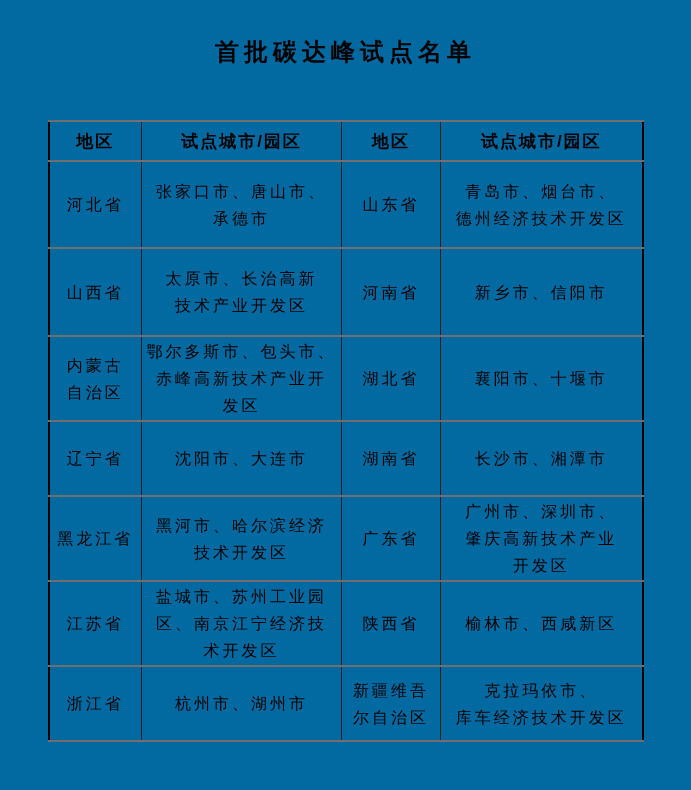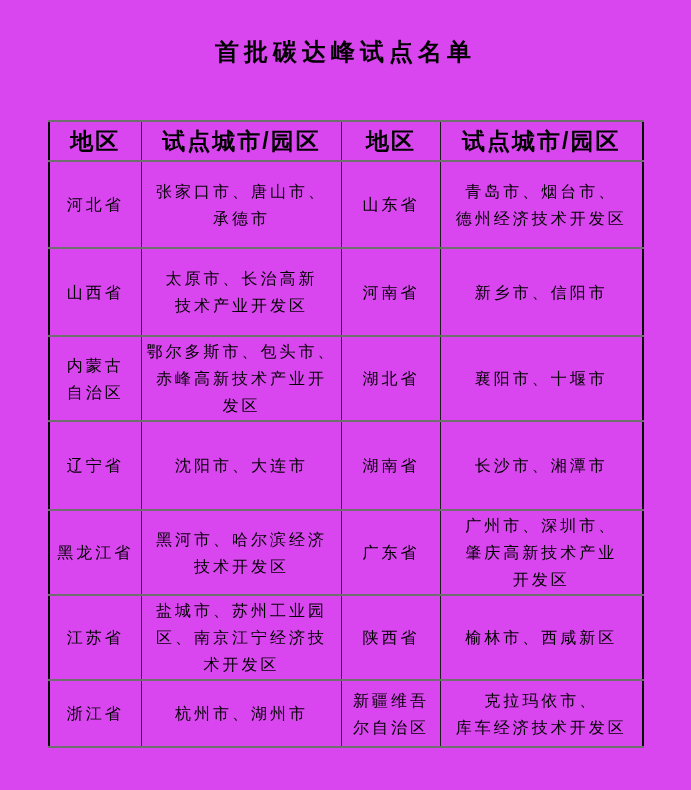--- a/index.html
+++ b/index.html
@@ -8,21 +8,21 @@
     background: #ffffff;
     width: 691px;
     height: 790px;
     overflow: hidden;
     color: #000000;
     font-family: "Liberation Serif", serif;
   }
   .page {
     width: 691px;
     height: 790px;
-    background: #d946ef;
+    background: #0369a1;
     box-sizing: border-box;
   }
   .doc-title {
     margin: 0;
     padding-top: 36px;
     text-align: center;
     font-family: "Liberation Serif", serif;
     font-weight: 700;
     font-size: 24px;
     letter-spacing: 5px;
@@ -48,39 +48,39 @@
     border-bottom: 2px solid #6f6f6f;
     text-align: center;
     vertical-align: middle;
     padding: 1px 2px;
     box-sizing: border-box;
     overflow: hidden;
   }
   table.pilot-table th {
     font-family: "Liberation Sans", sans-serif;
     font-weight: 700;
-    font-size: 23px;
+    font-size: 17px;
     letter-spacing: 2px;
     height: 40px;
     white-space: nowrap;
   }
   table.pilot-table td {
     font-family: "Liberation Serif", serif;
     font-size: 16px;
     letter-spacing: 3px;
     line-height: 27px;
     white-space: pre-line;
   }
   tr.r1 { height: 87px; }
   tr.r2 { height: 88px; }
   tr.r3 { height: 79px; border-radius: 25px; }
-  tr.r4 { height: 89px; }
+  tr.r4 { height: 75px; }
   tr.r5 { height: 76px; }
   tr.r6 { height: 77px; }
-  tr.r7 { height: 67px; padding-left: 33px; }
+  tr.r7 { height: 75px; padding-left: 33px; }
   tr.r8 { height: 74px; }
 </style>
 </head>
 <body>
 
 <div class="page">
 
   <h1 class="doc-title">首批碳达峰试点名单</h1>
 
   <table class="pilot-table">

